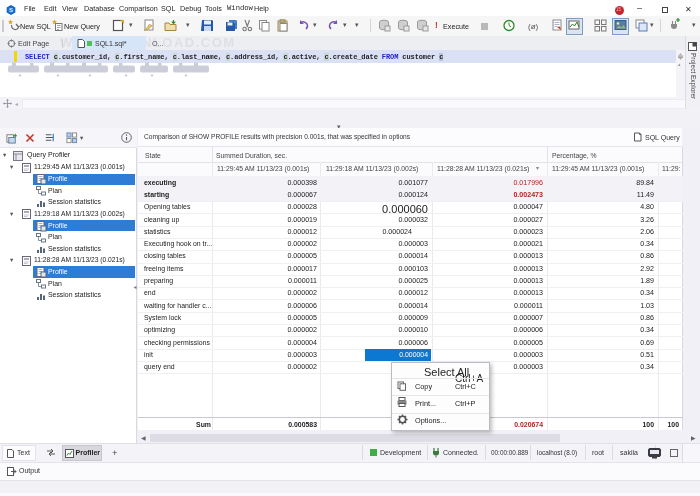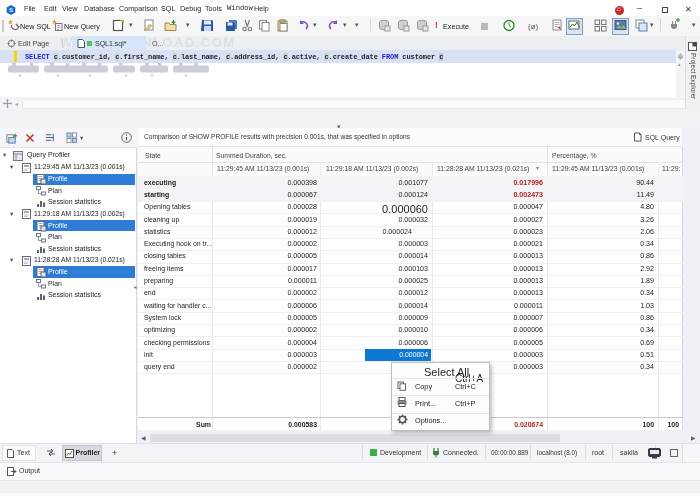--- a/index.html
+++ b/index.html
@@ -348,22 +348,22 @@
 <div style="left:212px;top:162px;width:1px;height:268px;background:#eaeaef;"></div>
 <div style="left:320px;top:162px;width:1px;height:268px;background:#eaeaef;"></div>
 <div style="left:432px;top:162px;width:1px;height:268px;background:#eaeaef;"></div>
 <div style="left:547px;top:162px;width:1px;height:268px;background:#eaeaef;"></div>
 <div style="left:658px;top:162px;width:1px;height:268px;background:#eaeaef;"></div>
 <div style="left:682px;top:147px;width:1px;height:283px;background:#d8d8de;"></div>
 <div style="left:138px;top:176.4px;width:545px;height:12.3px;background:#f3f3f7;"></div>
 <div class="t" style="left:144px;top:178.6px;font-size:6.9px;color:#222;font-weight:bold;">executing</div>
 <div class="t" style="right:383px;top:178.6px;font-size:7.1px;color:#222;">0.000398</div>
 <div class="t" style="right:272px;top:178.6px;font-size:7.1px;color:#222;">0.001077</div>
-<div class="t" style="right:157px;top:178.6px;font-size:7.1px;color:#b4231d;font-weight:bold;">0.017996</div>
-<div class="t" style="right:46px;top:178.6px;font-size:7.1px;color:#222;">90.44</div>
+<div class="t" style="right:157px;top:178.6px;font-size:7.1px;color:#b4231d;font-weight:normal;">0.017996</div>
+<div class="t" style="right:46px;top:178.6px;font-size:7.1px;color:#222;">89.84</div>
 <div style="left:138px;top:188.7px;width:545px;height:1px;background:#efeff4;"></div>
 <div style="left:138px;top:188.7px;width:545px;height:12.3px;background:#f3f3f7;"></div>
 <div class="t" style="left:144px;top:190.9px;font-size:6.9px;color:#222;font-weight:bold;">starting</div>
 <div class="t" style="right:383px;top:190.9px;font-size:7.1px;color:#222;">0.000067</div>
 <div class="t" style="right:272px;top:190.9px;font-size:7.1px;color:#222;">0.000124</div>
 <div class="t" style="right:157px;top:190.9px;font-size:7.1px;color:#b4231d;font-weight:bold;">0.002473</div>
 <div class="t" style="right:46px;top:190.9px;font-size:7.1px;color:#222;">11.49</div>
 <div style="left:138px;top:201.0px;width:545px;height:1px;background:#efeff4;"></div>
 <div class="t" style="left:144px;top:203.2px;font-size:6.9px;color:#222;">Opening tables</div>
 <div class="t" style="right:383px;top:203.2px;font-size:7.1px;color:#222;">0.000028</div>

